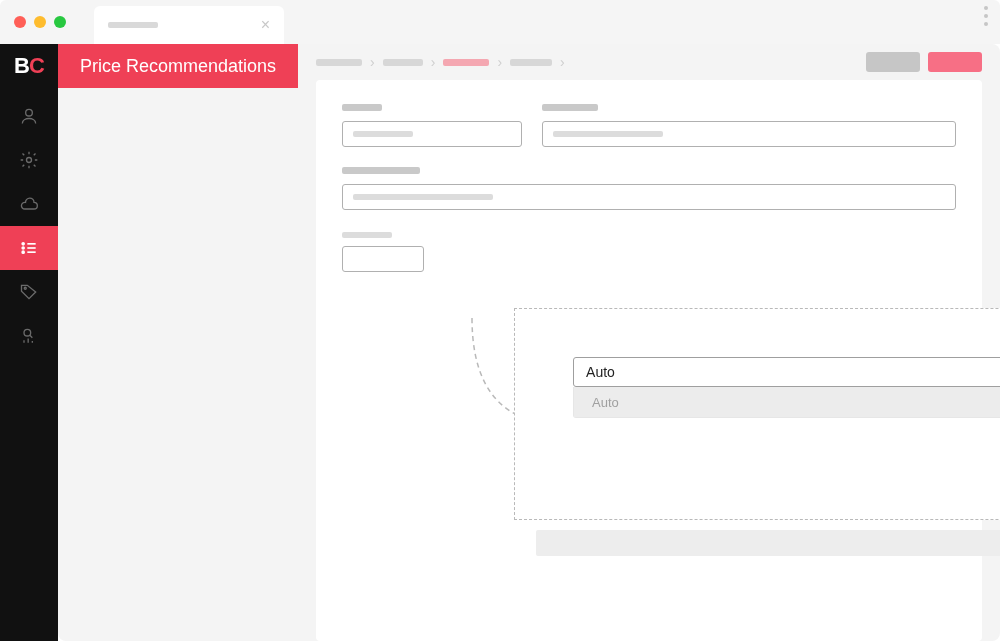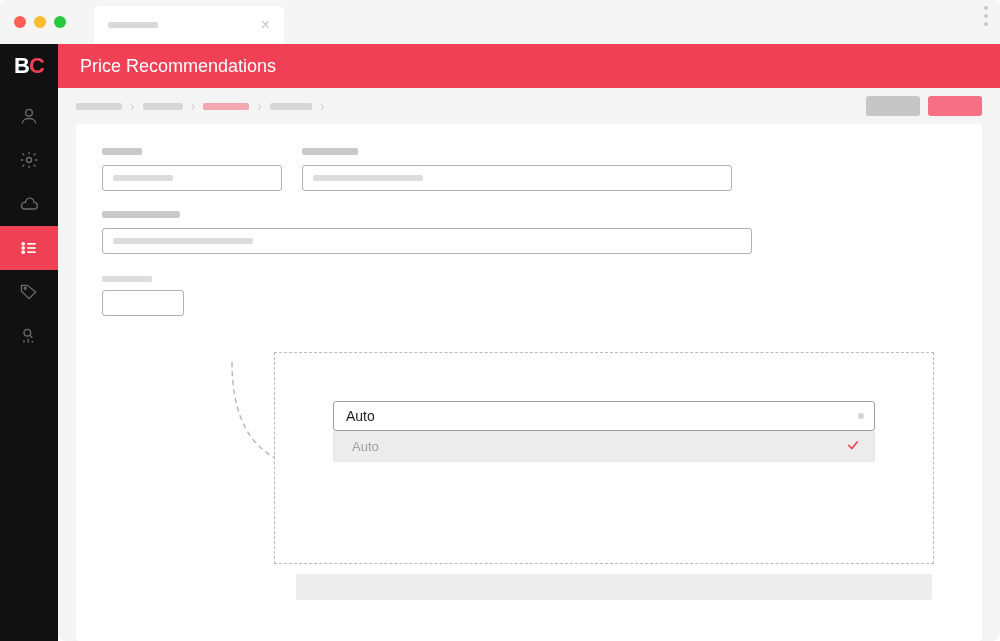--- a/index.html
+++ b/index.html
@@ -23,21 +23,21 @@
     .app { display: flex; height: 597px; }
     .sidebar { width: 58px; background: #111; display: flex; flex-direction: column; align-items: center; }
     .logo { width: 58px; height: 44px; display: flex; align-items: center; justify-content: center; font-weight: 700; font-size: 22px; letter-spacing: -1px; }
     .logo .b { color: #fff; }
     .logo .c { color: #ef4056; }
     .side-items { display: flex; flex-direction: column; width: 100%; margin-top: 6px; }
     .side-item { height: 44px; width: 100%; display: flex; align-items: center; justify-content: center; color: #6b6b6b; }
     .side-item.active { background: #ef4056; color: #fff; }
     .side-item svg { width: 20px; height: 20px; }
     
-    .main { flex: 1; background: #f4f4f4; display: flex; flex-direction: column; border-radius: 8px; }
+    .main { flex: 1; background: #f4f4f4; display: flex; flex-direction: row; border-radius: 8px; }
     .top-header { height: 44px; background: #ef4056; color: #fff; display: flex; align-items: center; padding: 0 22px; font-size: 18px; font-weight: 400; }
     
     .content-wrap { padding: 0 18px; display: flex; flex-direction: column; flex: 1; }
     .crumb-row { display: flex; align-items: center; height: 36px; }
     .crumbs { display: flex; align-items: center; gap: 8px; flex: 1; }
     .crumb-skel { height: 7px; border-radius: 2px; background: #d7d7d7; }
     .crumb-skel.accent { background: #f4a7b1; }
     .crumb-caret { color: #cfcfcf; font-size: 14px; }
     .crumb-actions { display: flex; gap: 8px; }
     .crumb-btn { width: 54px; height: 20px; border-radius: 3px; }

